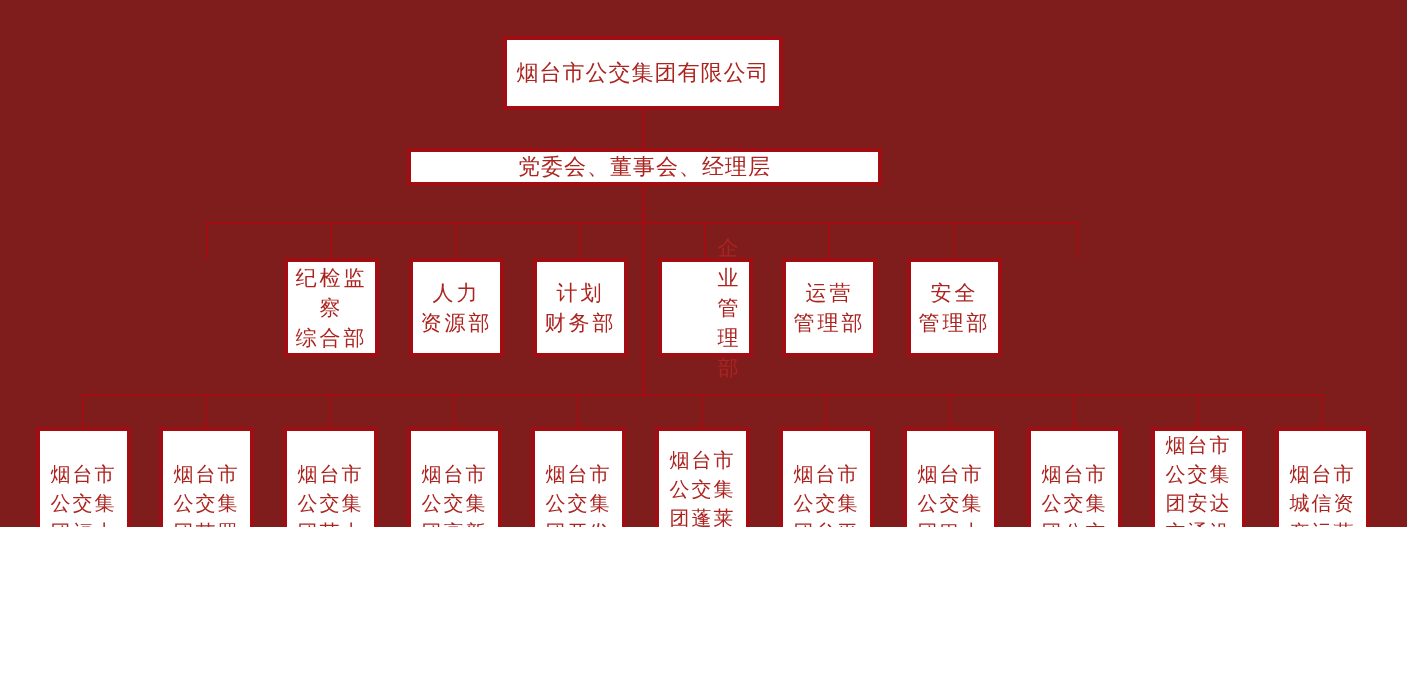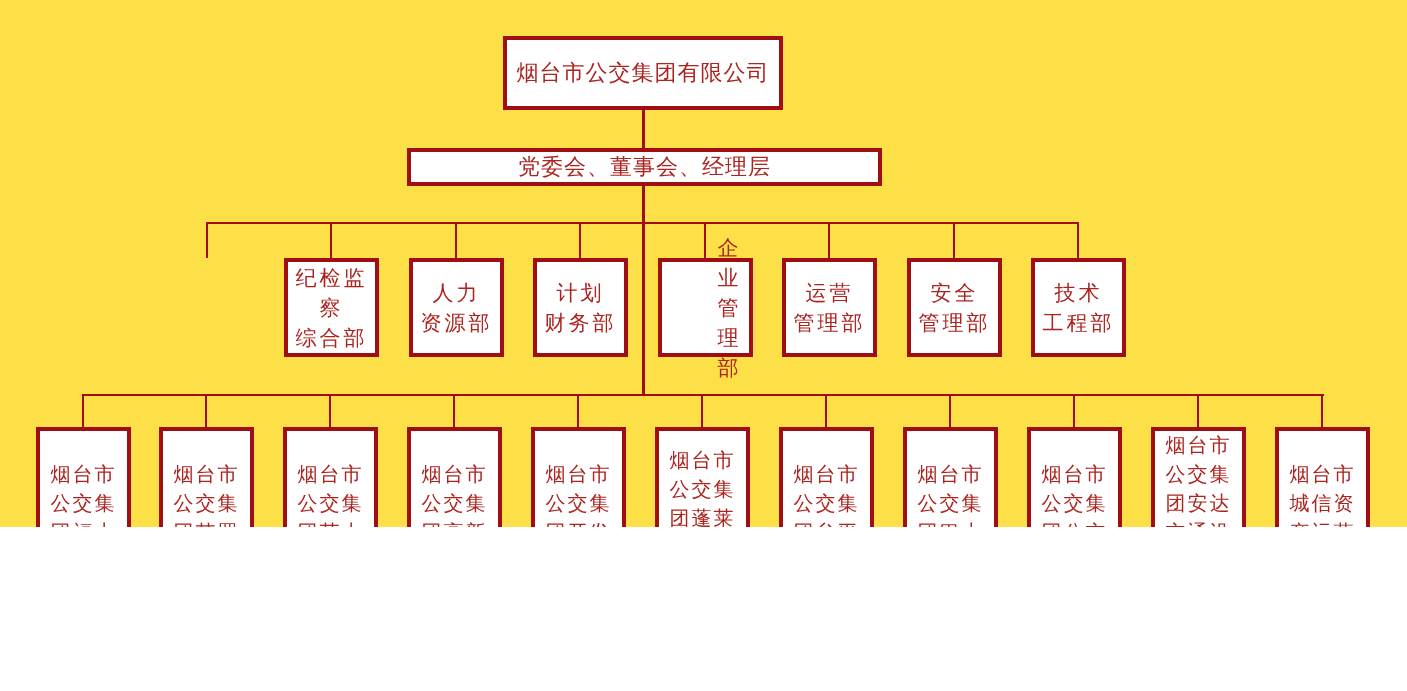--- a/index.html
+++ b/index.html
@@ -4,21 +4,21 @@
 <style>
   html, body {
     margin: 0;
     padding: 0;
     background: #ffffff;
   }
   #canvas {
     position: relative;
     width: 1407px;
     height: 527px;
-    background: #fde047;
+    background: #7f1d1d;
     font-family: "Liberation Serif", serif;
     overflow: hidden;
   }
   .box {
     position: absolute;
     box-sizing: border-box;
     border: 4px solid #A00D12;
     background: #ffffff;
     display: flex;
     align-items: center;
@@ -108,24 +108,20 @@
 管理部</span>
   </div>
   <div class="box dept" style="left:782px;">
     <span class="label">运营
 管理部</span>
   </div>
   <div class="box dept" style="left:907px;">
     <span class="label">安全
 管理部</span>
   </div>
-  <div class="box dept" style="left:1031px;">
-    <span class="label">技术
-工程部</span>
-  </div>
 
   <div class="box sub" style="left:36px;">
     <span class="label">烟台市
 公交集
 团福山
 区有限
 公司</span>
   </div>
   <div class="box sub" style="left:159px;">
     <span class="label">烟台市

